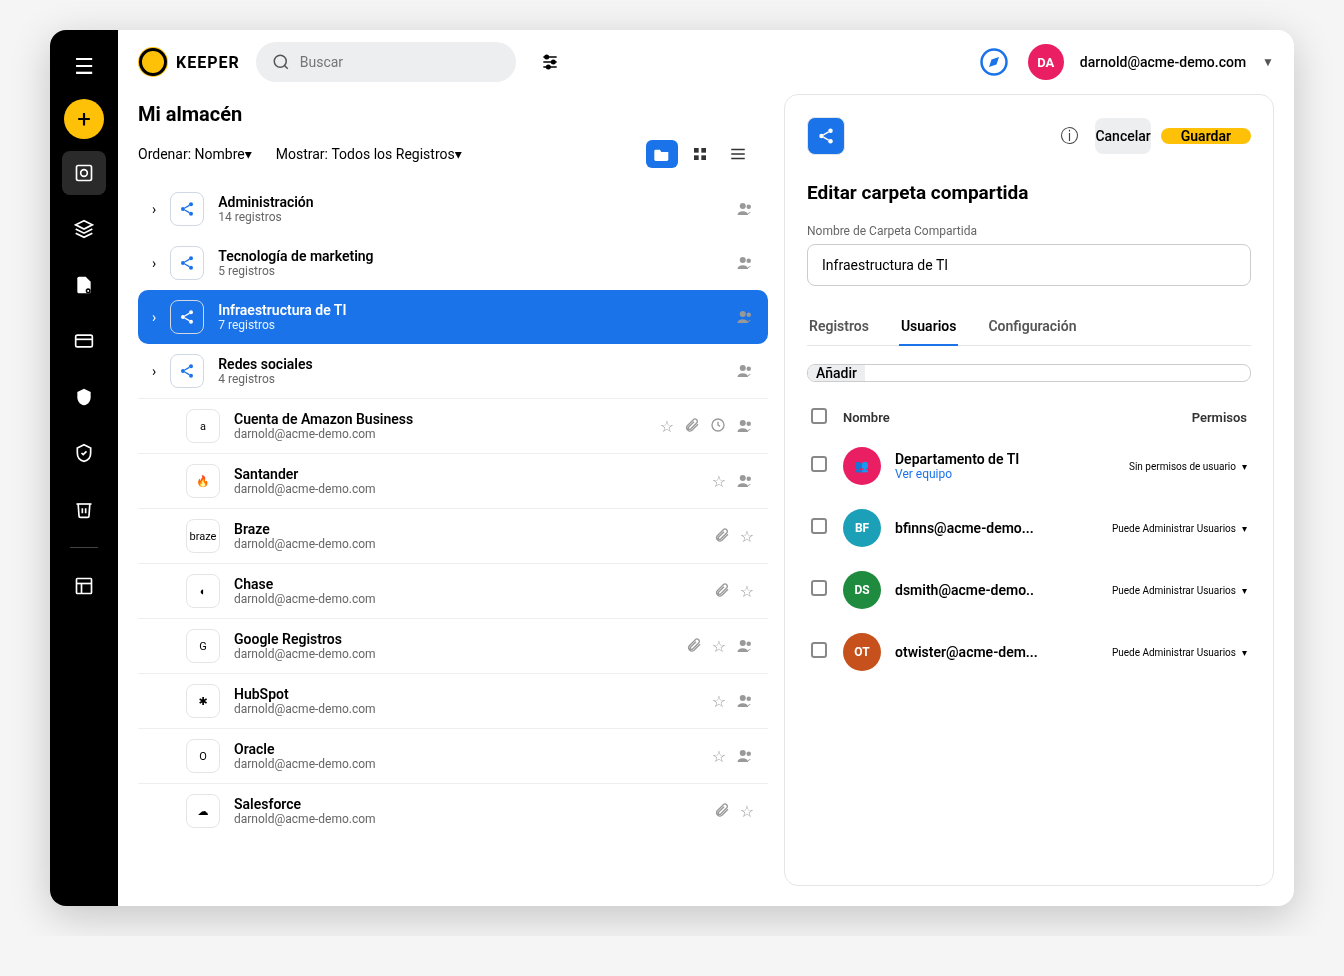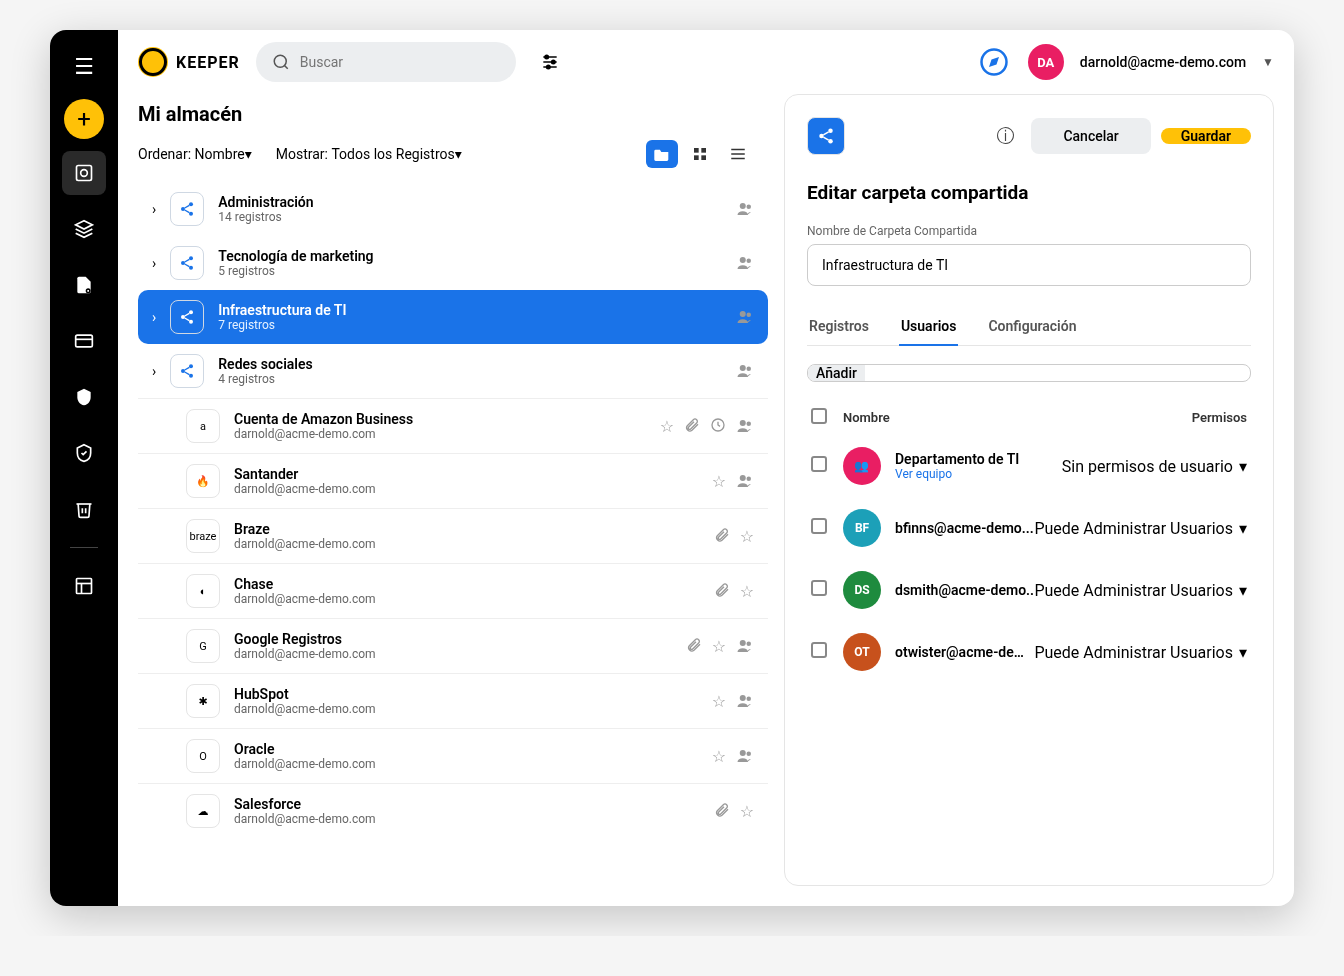--- a/index.html
+++ b/index.html
@@ -48,42 +48,42 @@
 .record-main { flex: 1; }
 .record-name { font-size: 14px; font-weight: 600; }
 .record-sub { font-size: 12px; color: #666; }
 .record-actions { display: flex; gap: 10px; color: #999; }
 .record-actions span { cursor: pointer; }
 .side-panel { width: 490px; margin: 0 20px 20px 10px; border: 1px solid #e5e5e5; border-radius: 14px; padding: 22px; display: flex; flex-direction: column; overflow: hidden; }
 .panel-header { display: flex; align-items: center; gap: 10px; margin-bottom: 26px; }
 .share-badge { width: 38px; height: 38px; border-radius: 8px; border: 1px solid #e5e5e5; background: #1a73e8; color: #fff; display: flex; align-items: center; justify-content: center; }
 .panel-header .spacer { flex: 1; }
 .info-btn { width: 32px; height: 32px; display: flex; align-items: center; justify-content: center; cursor: pointer; color: #444; font-size: 18px; }
-.cancel-btn { background: #eceef0; border: none; border-radius: 8px; padding: 10px 32px; font-size: 14px; font-weight: 500; cursor: pointer; }
+.cancel-btn { background: #eceef0; border: none; border-radius: 8px; padding: 10px 0; font-size: 14px; font-weight: 500; cursor: pointer; }
 .save-btn { background: #ffc107; border: none; border-radius: 8px; padding: 0 20px; font-size: 14px; font-weight: 600; cursor: pointer; }
 .panel-title { font-size: 19px; font-weight: 700; margin-bottom: 20px; }
 .field-label { font-size: 12px; color: #666; margin-bottom: 6px; }
 .name-input { width: 100%; border: 1px solid #ccc; border-radius: 8px; padding: 12px 14px; font-size: 14px; margin-bottom: 22px; outline: none; }
 .tabs { display: flex; gap: 28px; border-bottom: 1px solid #e5e5e5; margin-bottom: 18px; }
 .tab { font-size: 14px; font-weight: 600; color: #555; padding: 10px 2px; cursor: pointer; border-bottom: 2px solid transparent; margin-bottom: -1px; }
 .tab.active { color: #000; border-bottom-color: #1a73e8; }
 .add-user-row { display: flex; gap: 0; margin-bottom: 18px; border: 1px solid #ccc; border-radius: 8px; overflow: hidden; }
 .add-user-row .search-wrap { flex: 1; display: flex; align-items: center; padding: 0 12px; gap: 10px; }
 .add-user-row input { border: none; outline: none; font-size: 14px; padding: 12px 0; flex: 1; }
 .add-btn2 { background: #eceef0; border: none; padding: 0 8px; font-size: 14px; font-weight: 500; cursor: pointer; }
 .user-header { display: flex; align-items: center; padding: 8px 4px; font-size: 13px; font-weight: 600; color: #333; }
 .user-header .cb { margin-right: 16px; }
 .user-header .perm { margin-left: auto; }
 .user-row { display: flex; align-items: center; padding: 12px 4px; }
 .user-row .cb { margin-right: 16px; }
 .user-avatar { width: 38px; height: 38px; border-radius: 50%; display: flex; align-items: center; justify-content: center; font-size: 12px; font-weight: 700; color: #fff; margin-right: 14px; }
 .user-info { flex: 1; min-width: 0; }
 .user-name { font-size: 14px; font-weight: 600; white-space: nowrap; overflow: hidden; text-overflow: ellipsis; max-width: 150px; }
 .user-link { font-size: 12px; color: #1a73e8; cursor: pointer; }
-.perm-select { font-size: 16px; cursor: pointer; display: flex; align-items: flex-end; gap: 6px; }
+.perm-select { font-size: 10px; cursor: pointer; display: flex; align-items: flex-end; gap: 6px; }
 .checkbox { width: 16px; height: 16px; border: 2px solid #888; border-radius: 3px; display: inline-block; cursor: pointer; }
 svg { display: block; }
 </style>
 </head>
 <body>
 
 <div class="app">
 
   <div class="rail">
     <div class="hamburger">☰</div>

